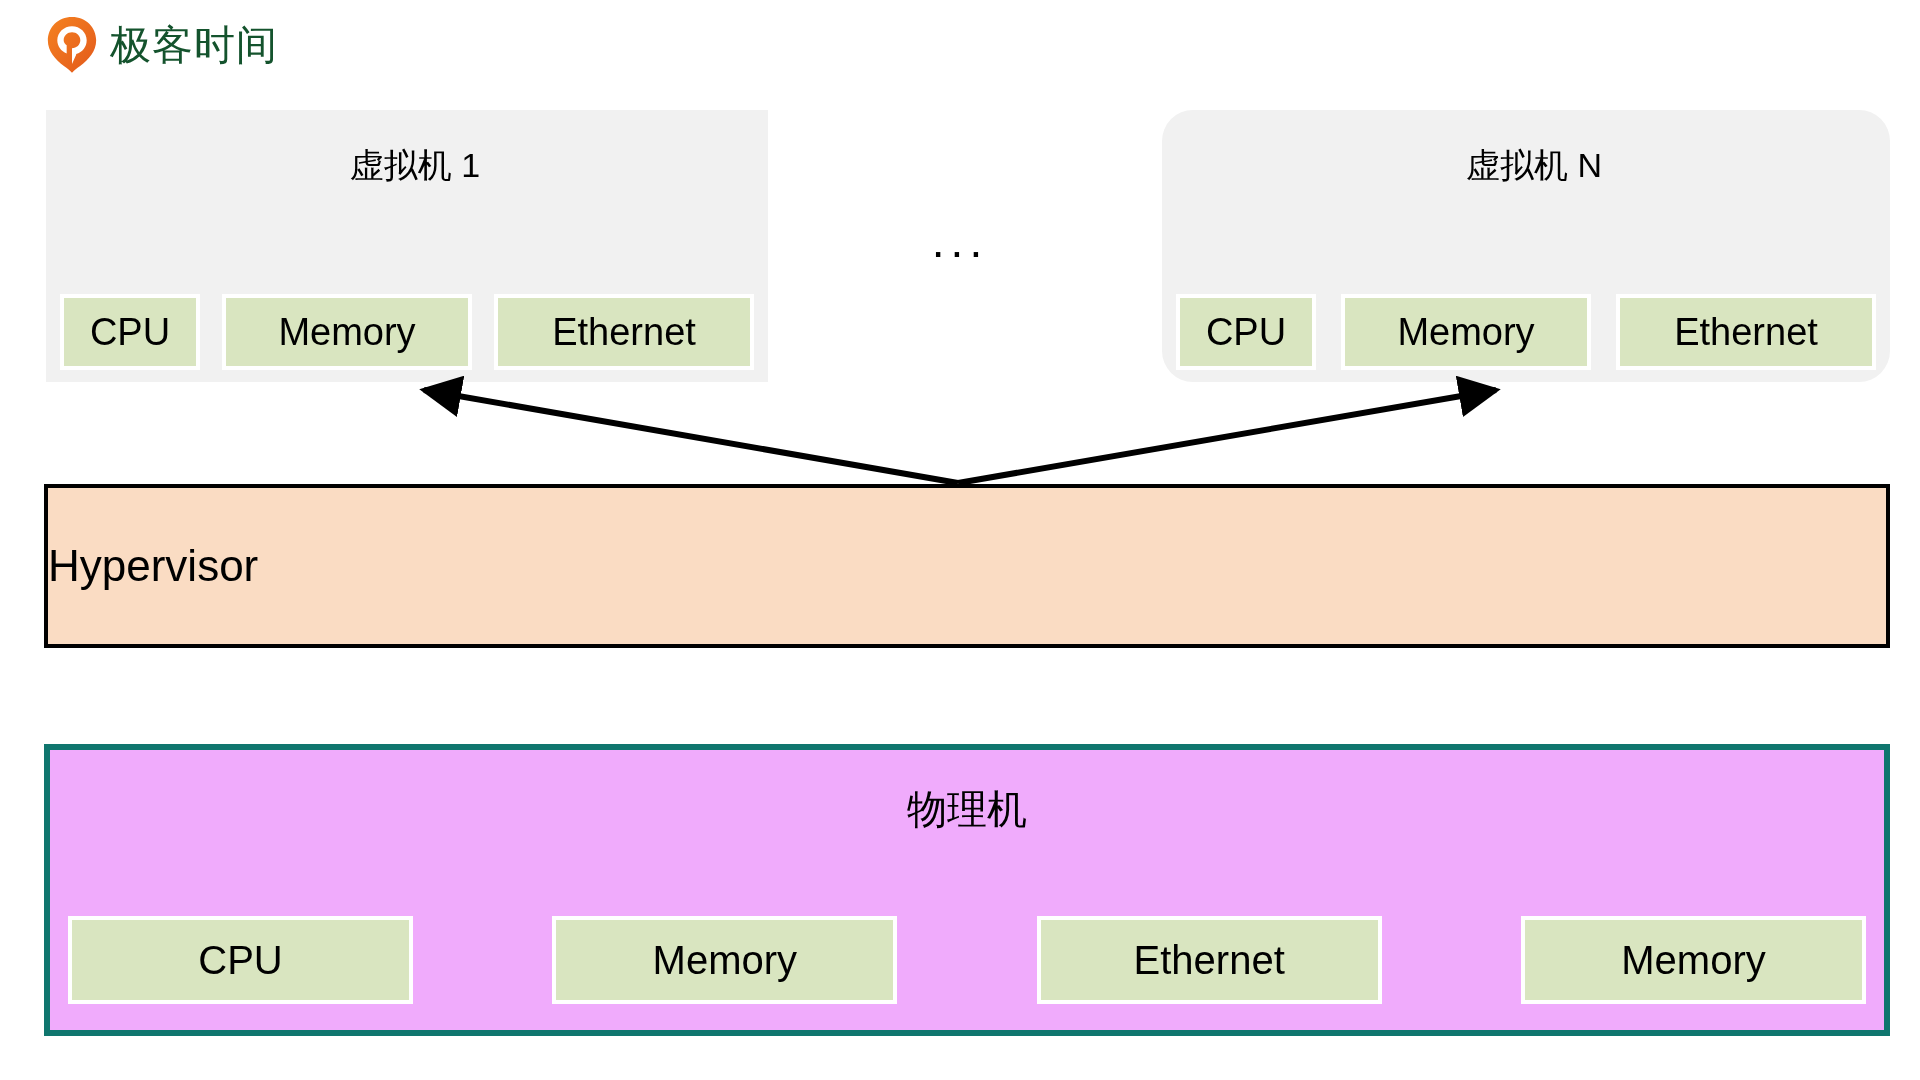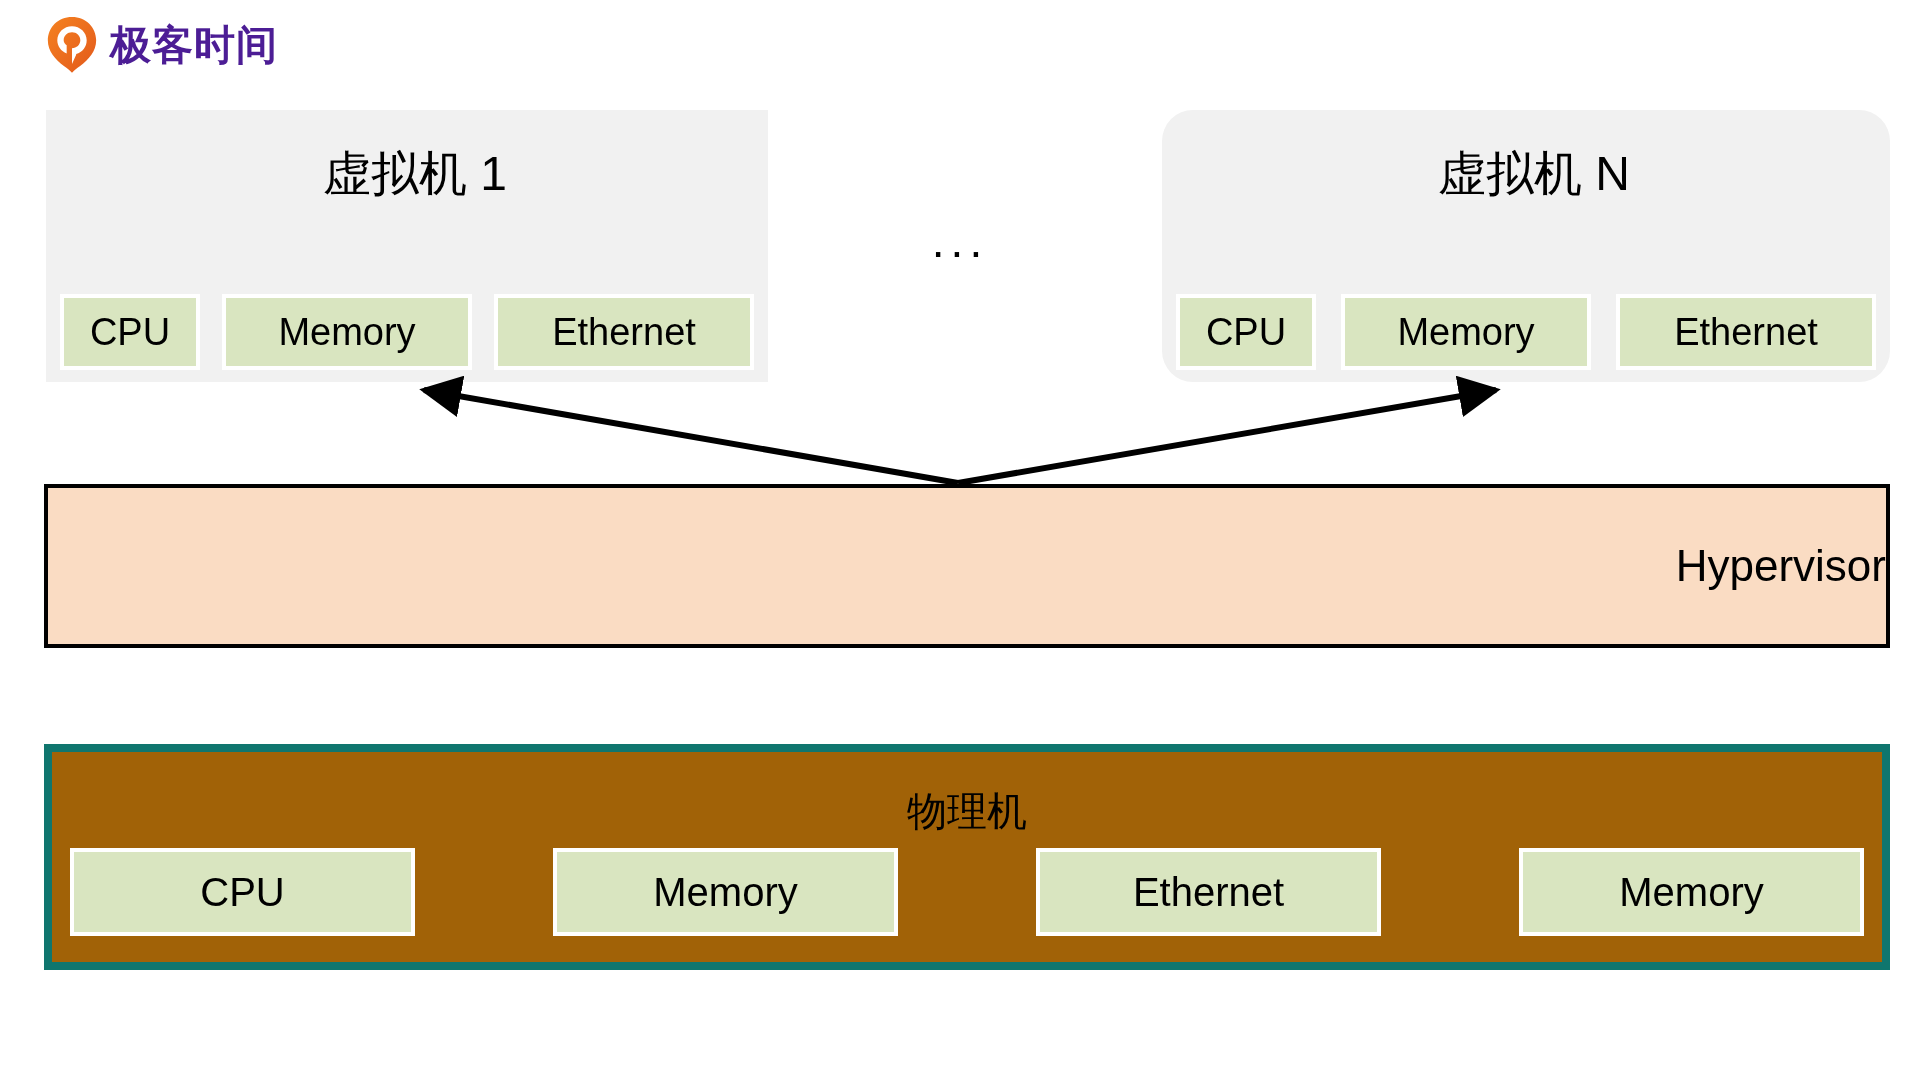--- a/index.html
+++ b/index.html
@@ -31,40 +31,40 @@
     align-items: center;
     gap: 12px;
   }
   .logo-mark {
     width: 52px;
     height: 58px;
     display: block;
   }
   .logo-text {
     font-size: 41px;
-    font-weight: 700;
-    color: #4c1d95;
+    font-weight: 400;
+    color: #14532d;
     letter-spacing: 1px;
     line-height: 1;
     white-space: nowrap;
   }
 
   
   .vm-box {
     position: absolute;
     background: #f1f1f1;
     box-sizing: border-box;
   }
   .vm-title {
     position: absolute;
     left: 16px;
     right: 0;
     top: 36px;
     text-align: center;
-    font-size: 48px;
+    font-size: 34px;
     line-height: 1.15;
     white-space: nowrap;
   }
   .res-row {
     position: absolute;
     left: 14px;
     right: 14px;
     bottom: 12px;
     display: flex;
     justify-content: space-between;
@@ -115,33 +115,33 @@
     position: absolute;
     left: 44px;
     top: 484px;
     width: 1846px;
     height: 164px;
     background: #fadcc3;
     border: 4px solid #000000;
     box-sizing: border-box;
     display: flex;
     align-items: center;
-    justify-content: flex-end;
+    justify-content: flex-start;
     font-size: 44px;
   }
 
   
   .physical {
     position: absolute;
     left: 44px;
     top: 744px;
     width: 1846px;
-    height: 226px;
-    background: #a16207;
-    border: 8px solid #0f766e;
+    height: 292px;
+    background: #f0abfc;
+    border: 6px solid #0f766e;
     box-sizing: border-box;
   }
   .phys-title {
     position: absolute;
     left: 0;
     right: 0;
     top: 36px;
     text-align: center;
     font-size: 40px;
     line-height: 1.15;

